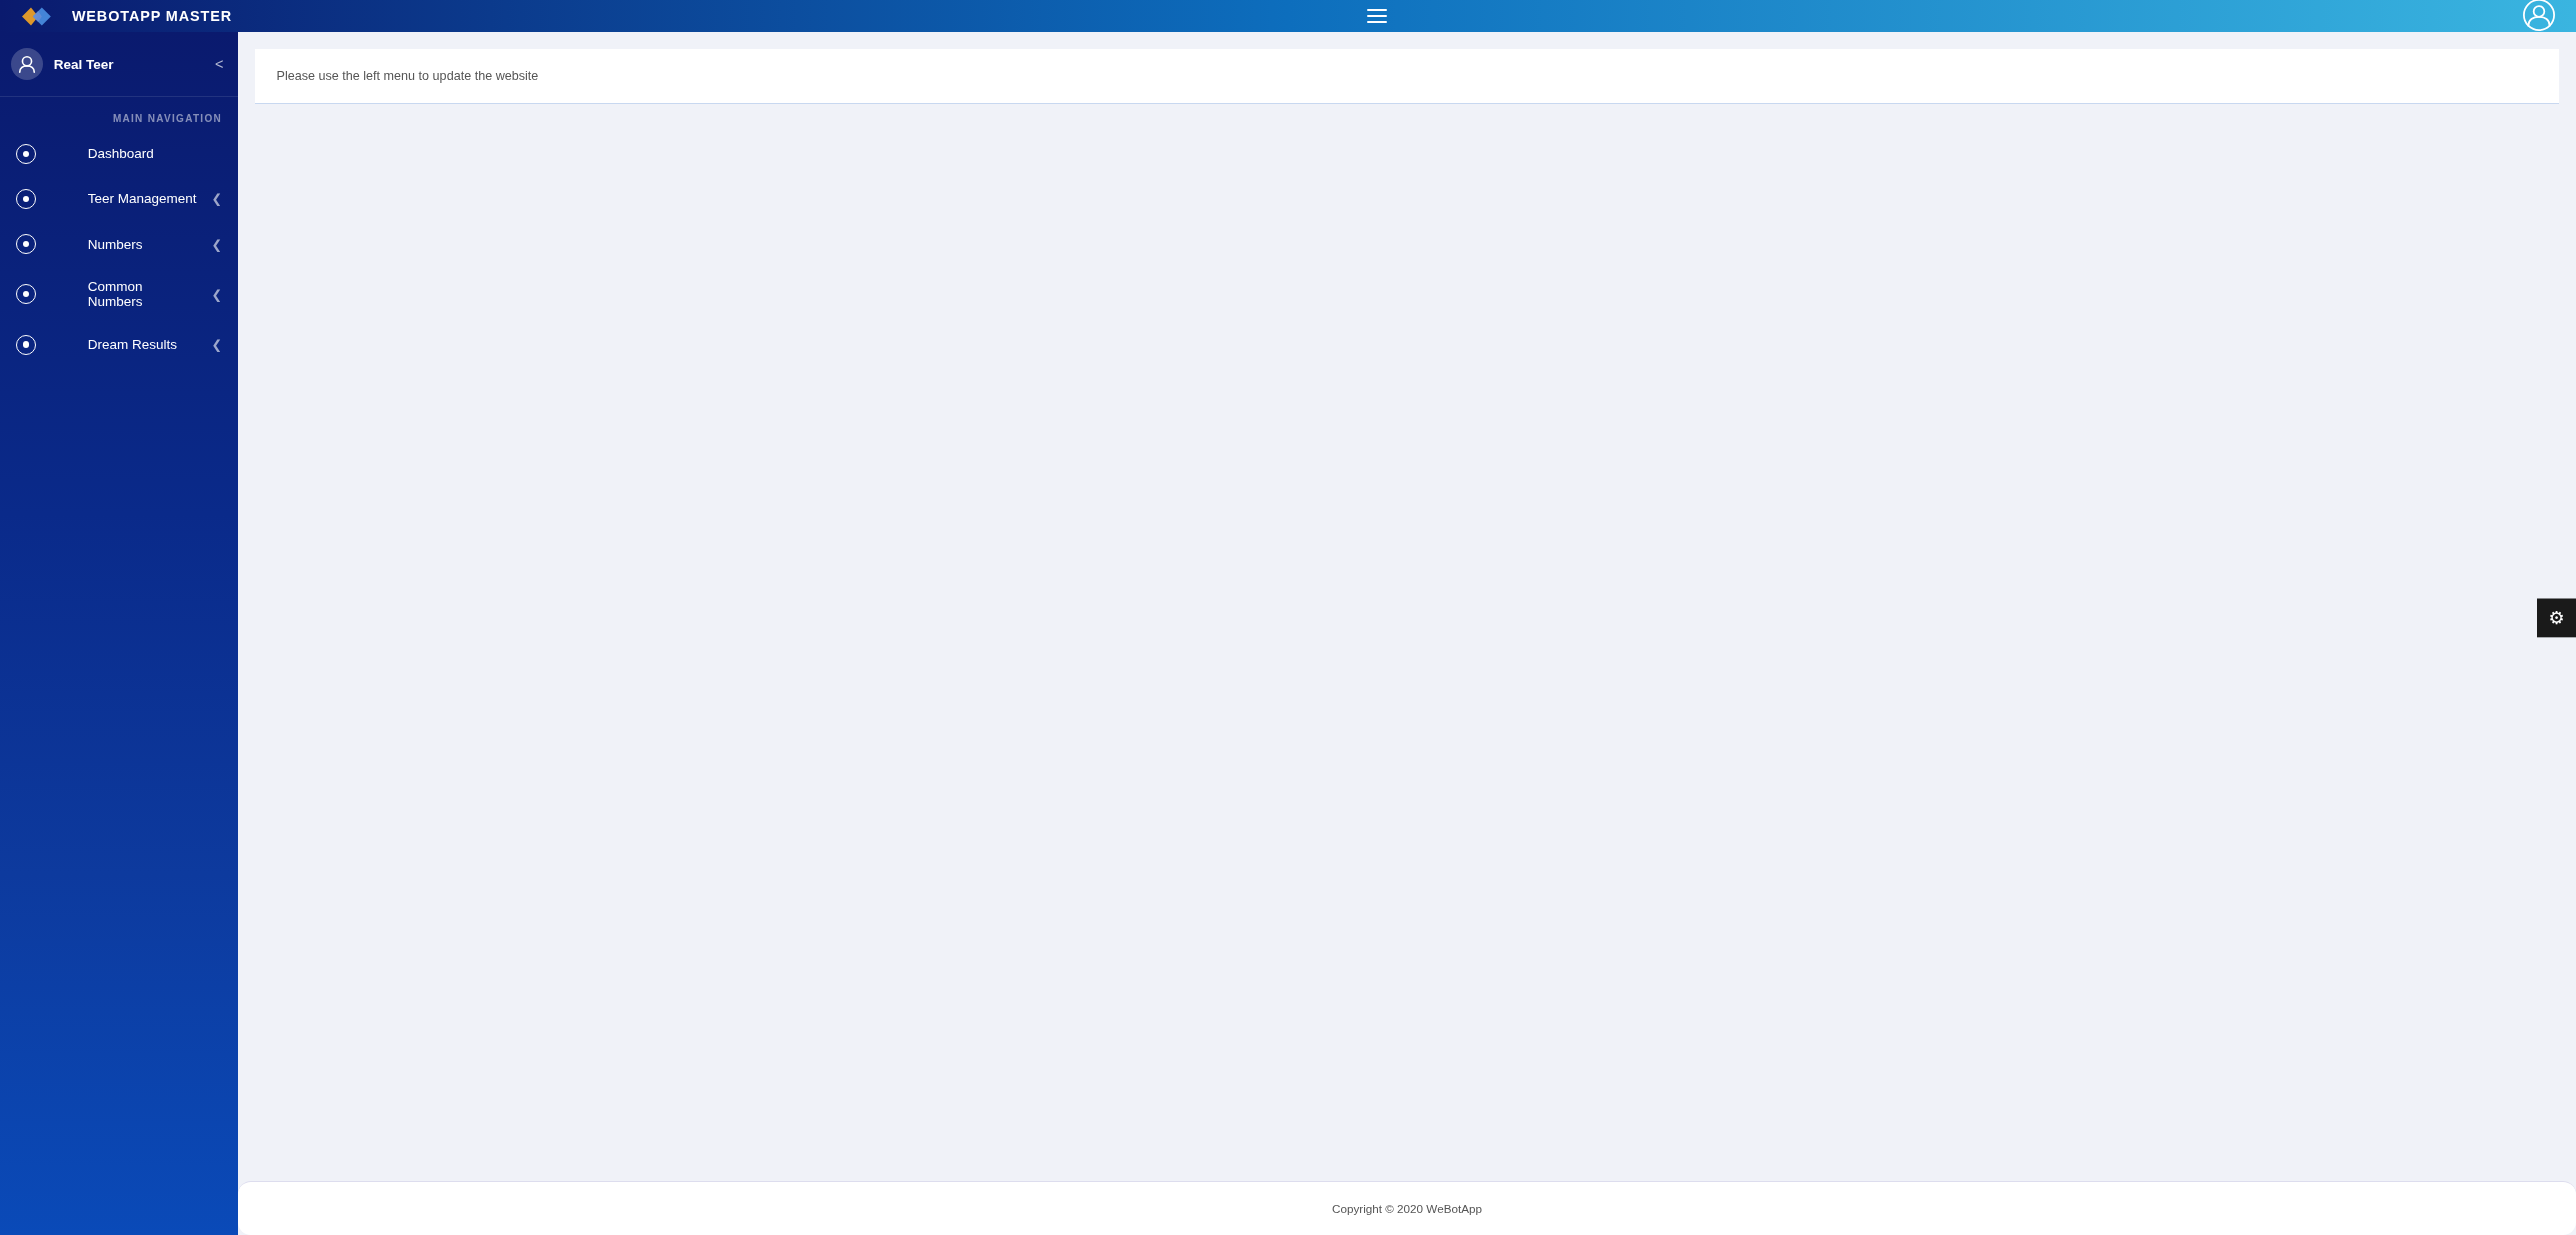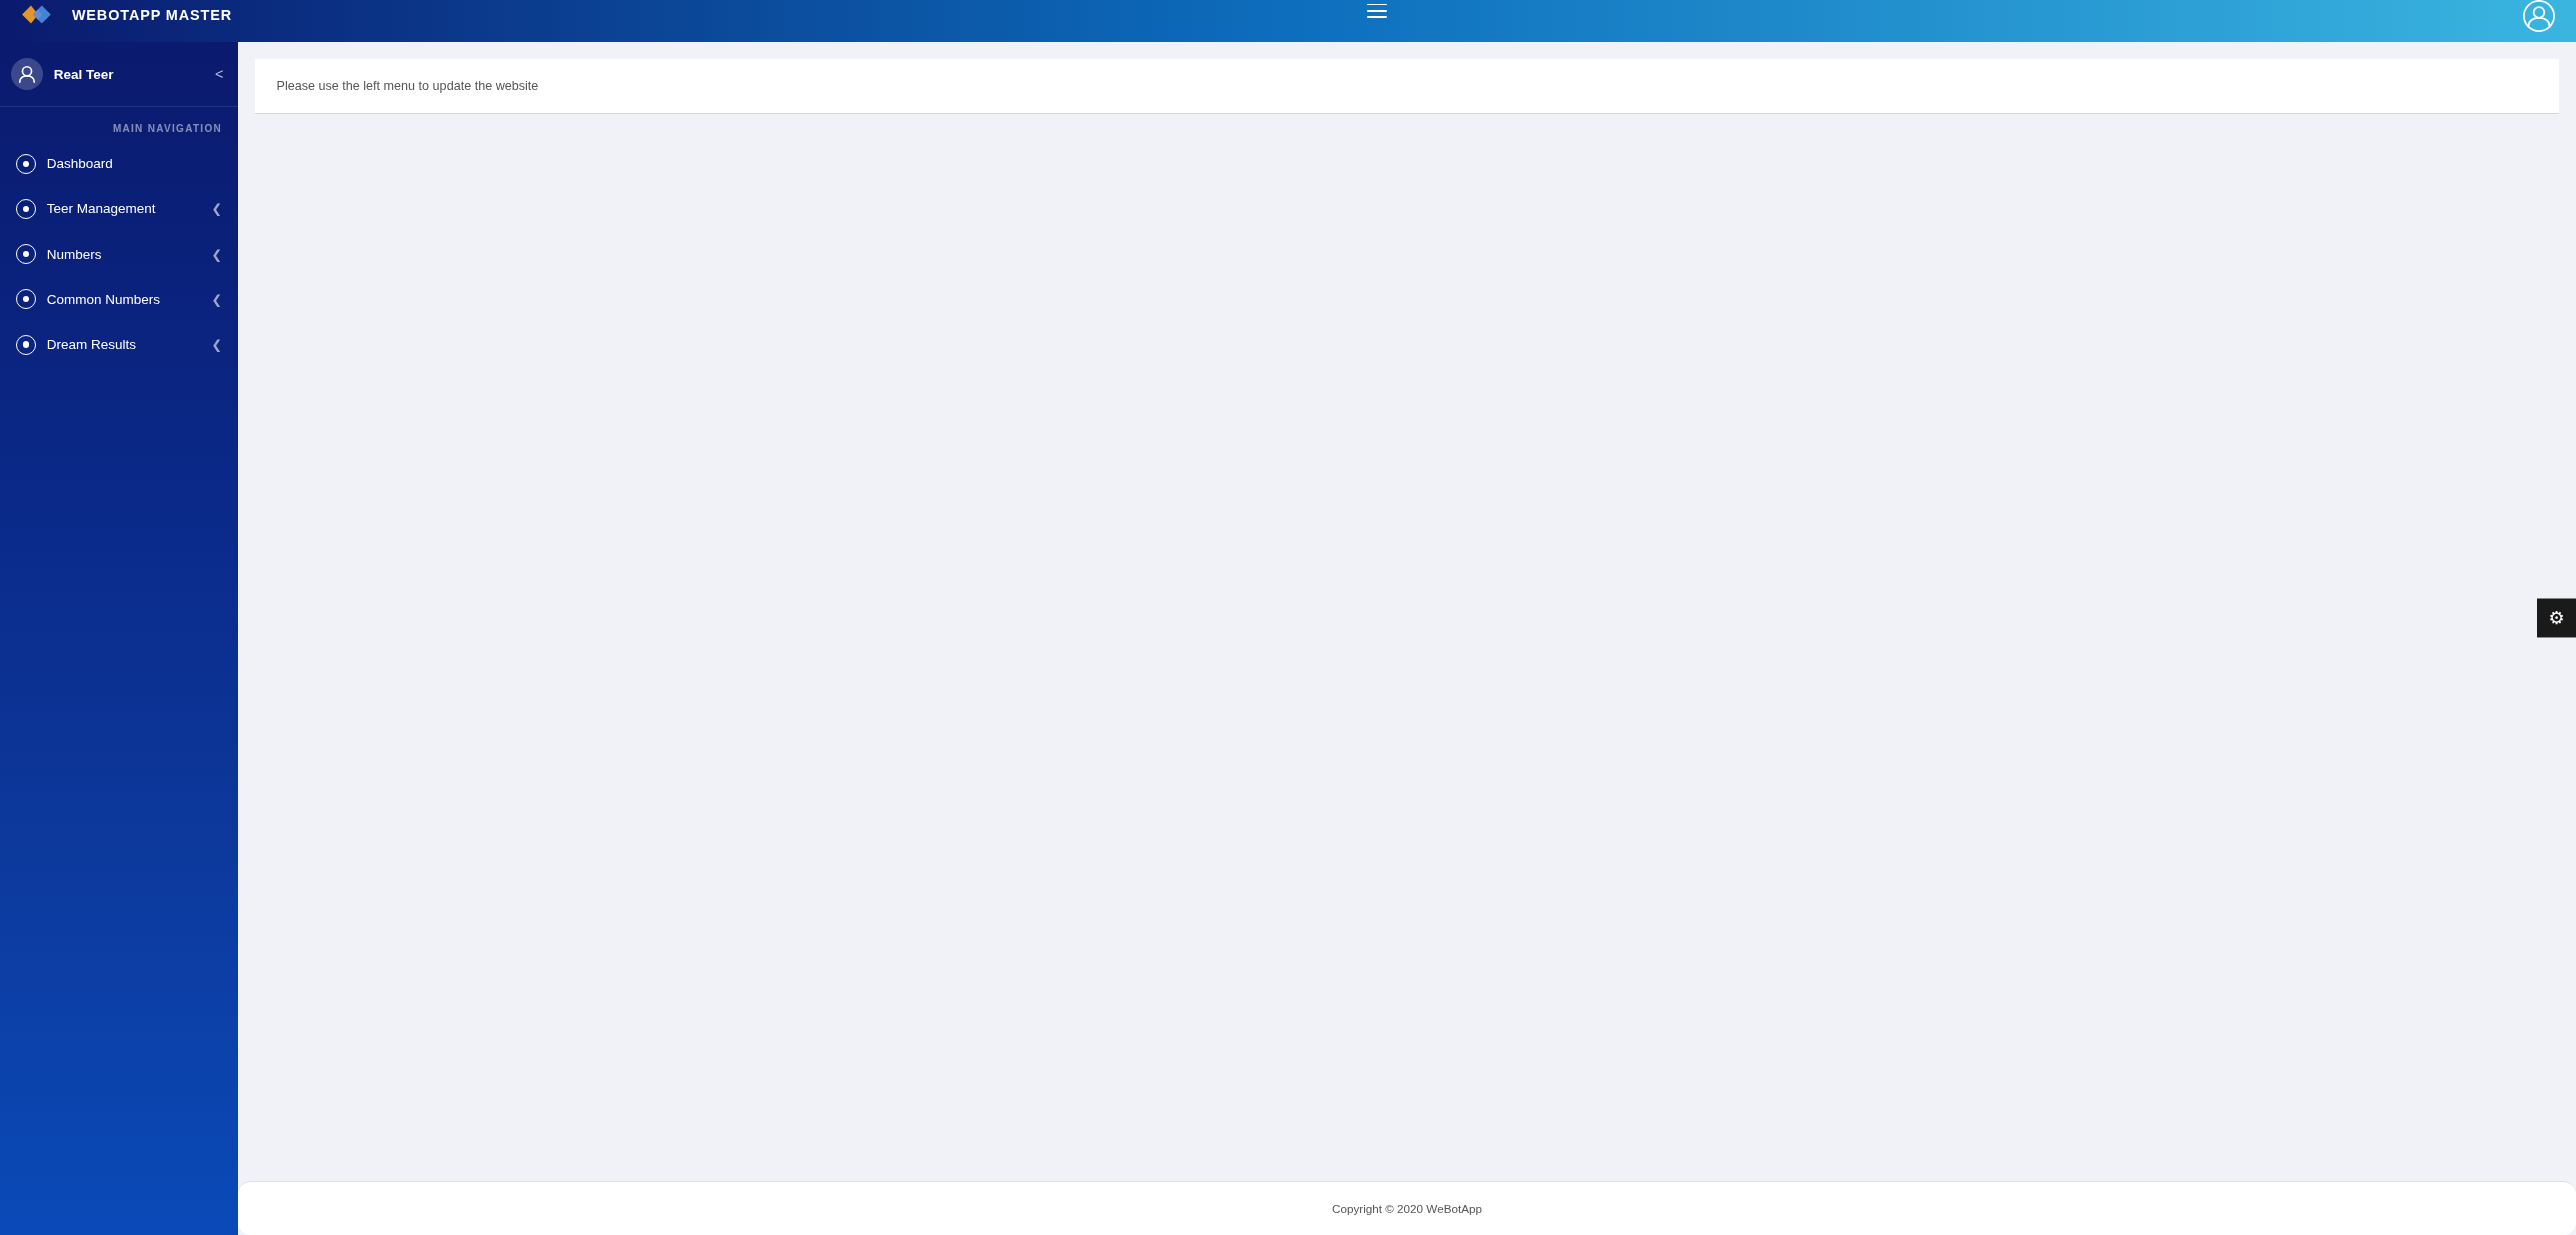--- a/index.html
+++ b/index.html
@@ -12,25 +12,25 @@
       font-family: 'Segoe UI', Arial, sans-serif;
       display: flex;
       flex-direction: column;
       height: 100vh;
       overflow: hidden;
     }
 
     
     .top-header {
       display: flex;
-      align-items: flex-start;
+      align-items: center;
       justify-content: space-between;
       background: linear-gradient(90deg, #0a1a6e 0%, #0d6ebd 50%, #3ab5e0 100%);
       padding: 0 21.5px;
-      height: 42px;
+      height: 32px;
       flex-shrink: 0;
       gap: 25px;
     }
 
     .header-left {
       display: flex;
       align-items: center;
       gap: 14.4px;
     }
 
@@ -160,20 +160,21 @@
       color: white;
       text-decoration: none;
       position: relative;
     }
 
     .nav-item-label {
       color: white;
       font-size: 13.5px;
       font-weight: 400;
       flex: 1;
+      margin-left: 41px;
     }
 
     .nav-item-chevron {
       color: rgba(255,255,255,0.6);
       font-size: 12.6px;
       margin-left: auto;
     }
 
     
     .content-area {

